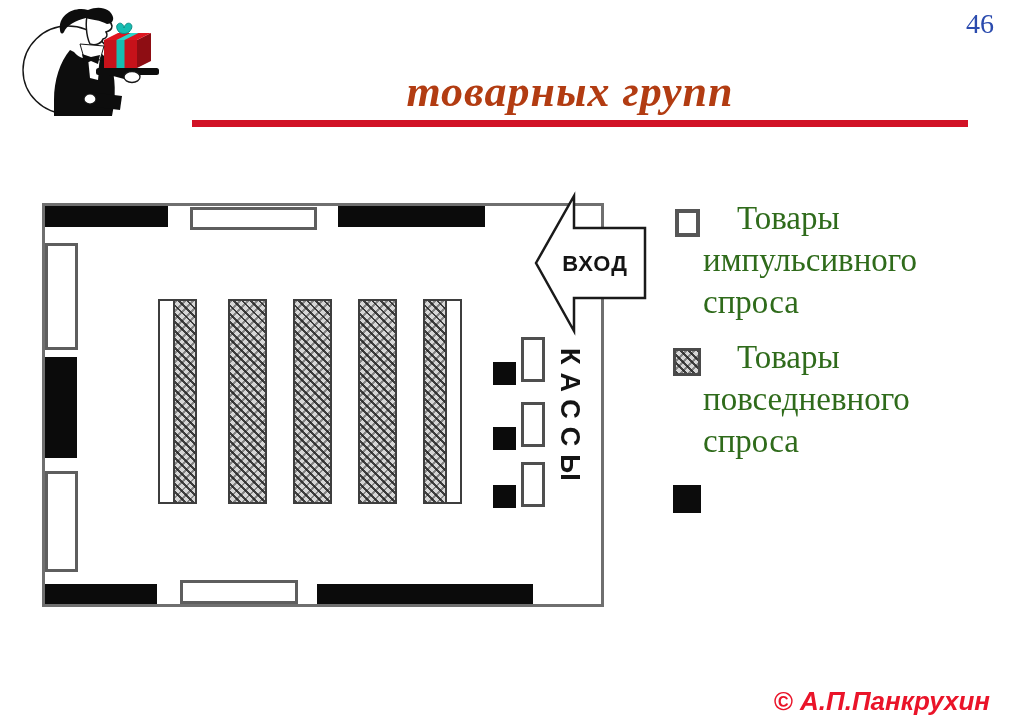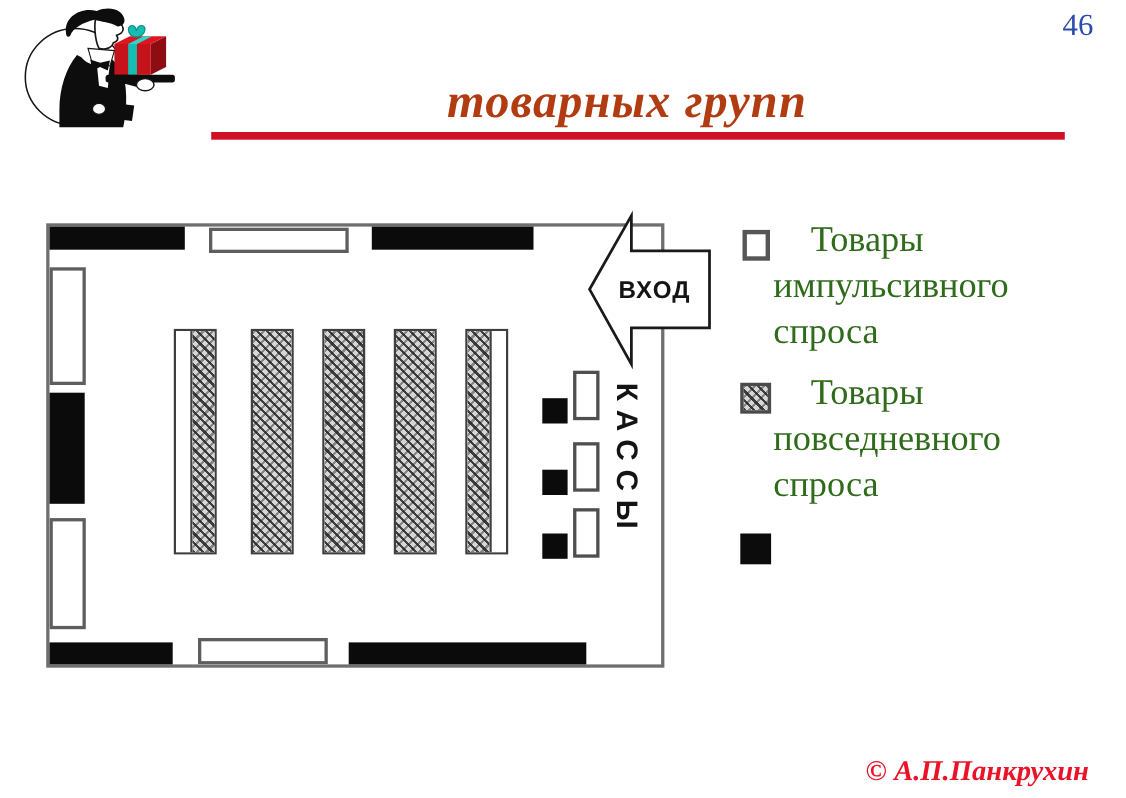--- a/index.html
+++ b/index.html
@@ -52,21 +52,21 @@
     font-family:"Liberation Serif",serif;font-size:33px;line-height:42px;
     color:#2f6b1b;text-indent:34px;
   }
   .sw{position:absolute;box-sizing:border-box;}
   .sw-everyday{left:675px;top:209px;width:25px;height:28px;background:#fff;border:4px solid #565656;}
   .sw-periodic{left:673px;top:348px;width:28px;height:28px;border:3px solid #4a4a4a;}
   .sw-impulse{left:673px;top:485px;width:28px;height:28px;background:#0c0c0c;}
   
   .copyright{
     position:absolute;left:690px;top:686px;width:300px;text-align:right;
-    font-family:Liberation Serif, serif;font-style:italic;font-weight:bold;
+    font-family:Liberation Sans, sans-serif;font-style:italic;font-weight:bold;
     font-size:26px;color:#ea1429;white-space:nowrap;
   }
 </style>
 </head>
 <body>
 
 <div class="slide">
 
   <svg class="clipart" width="148" height="112" viewBox="0 0 148 112">
     <ellipse cx="52" cy="66" rx="45" ry="44" fill="none" stroke="#161616" stroke-width="1.4"></ellipse>

